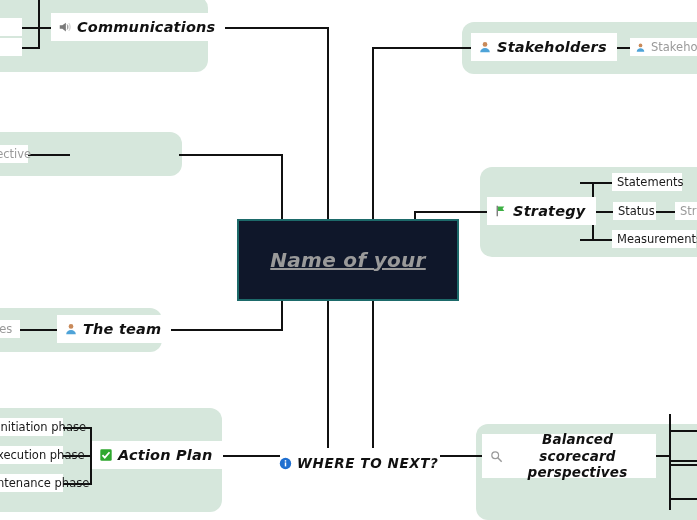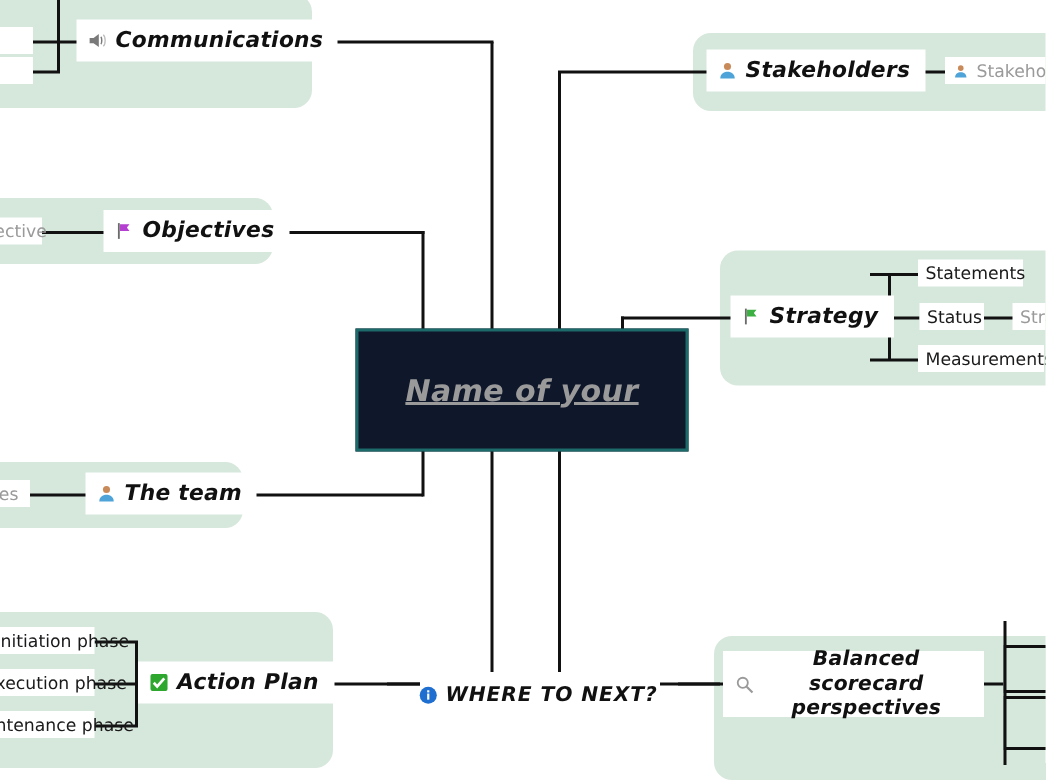--- a/index.html
+++ b/index.html
@@ -145,29 +145,20 @@
     <span class="lbl">Communications</span>
   </div>
 
   <div class="sub-node" style="left:-22px;top:18px;width:44px;">
     
   </div>
   <div class="sub-node" style="left:-22px;top:38px;width:44px;">
     
   </div>
 
-  <div class="node main-node" style="left:69px;top:140px;">
-    <span class="ico">
-      <svg width="14" height="14" viewBox="0 0 16 16">
-        <rect x="3" y="2" width="1.4" height="12" fill="#6b6b6b"></rect>
-        <path d="M4.6 2.8h7.2l-2 2.6 2 2.6H4.6z" fill="#b43fd0"></path>
-      </svg>
-    </span>
-    <span class="lbl">Objectives</span>
-  </div>
   <div class="sub-node grey" style="left:-12px;top:145px;width:40px;">
     <span class="lbl">jective</span>
   </div>
 
   <div class="node main-node" style="left:57px;top:315px;">
     <span class="ico">
       <svg width="14" height="14" viewBox="0 0 16 16">
         <circle cx="8" cy="5" r="2.7" fill="#c98a5a"></circle>
         <path d="M2.5 14c0-3.2 2.5-5 5.5-5s5.5 1.8 5.5 5z" fill="#4ea3d8"></path>
       </svg>

